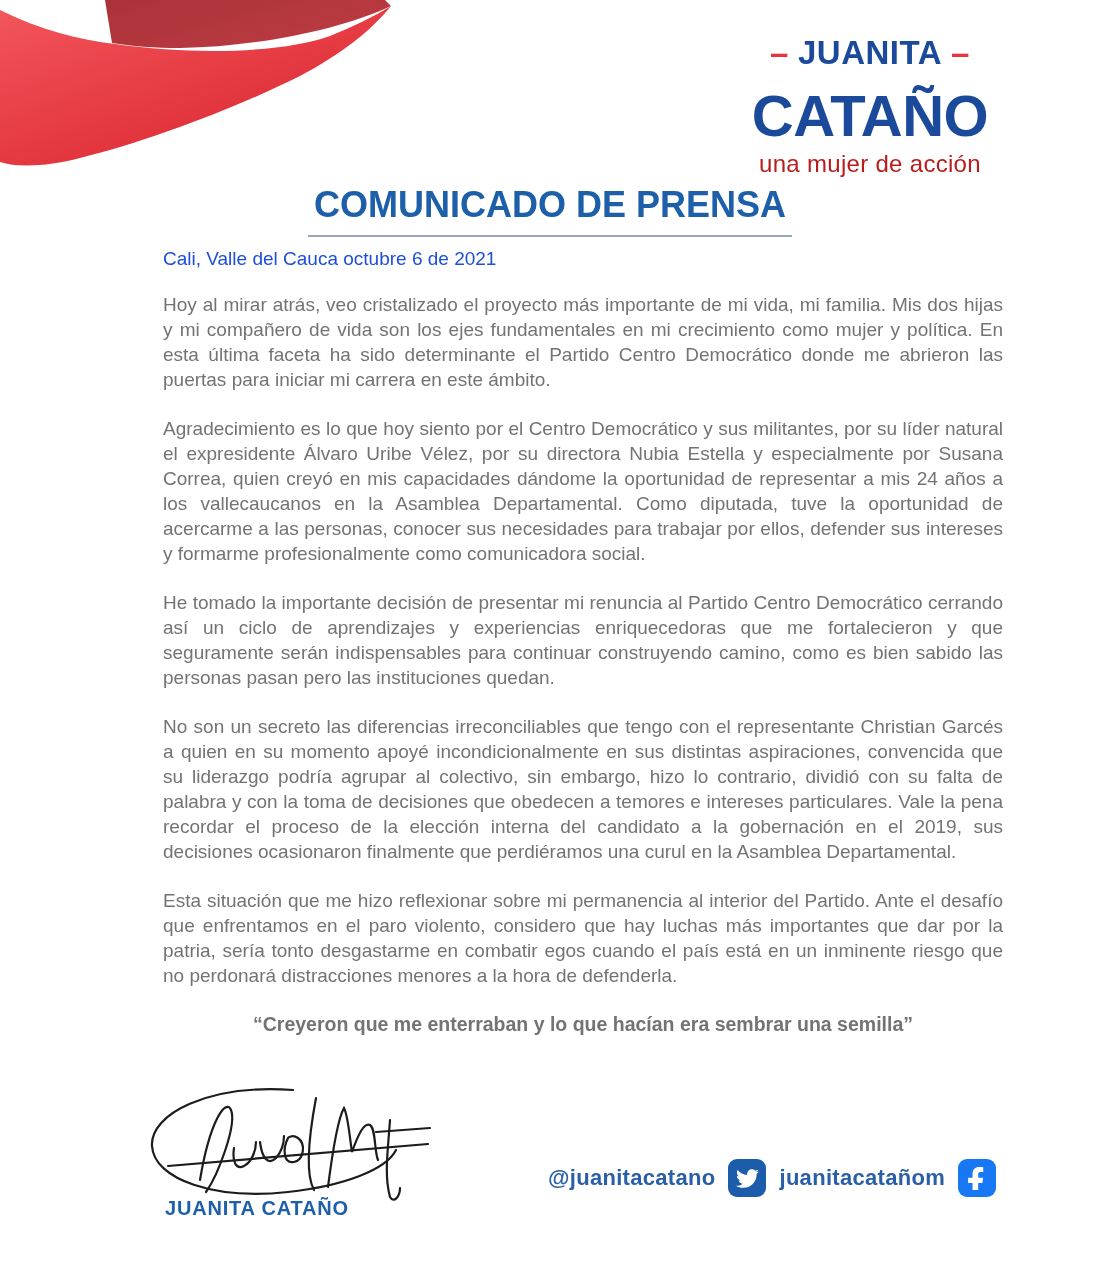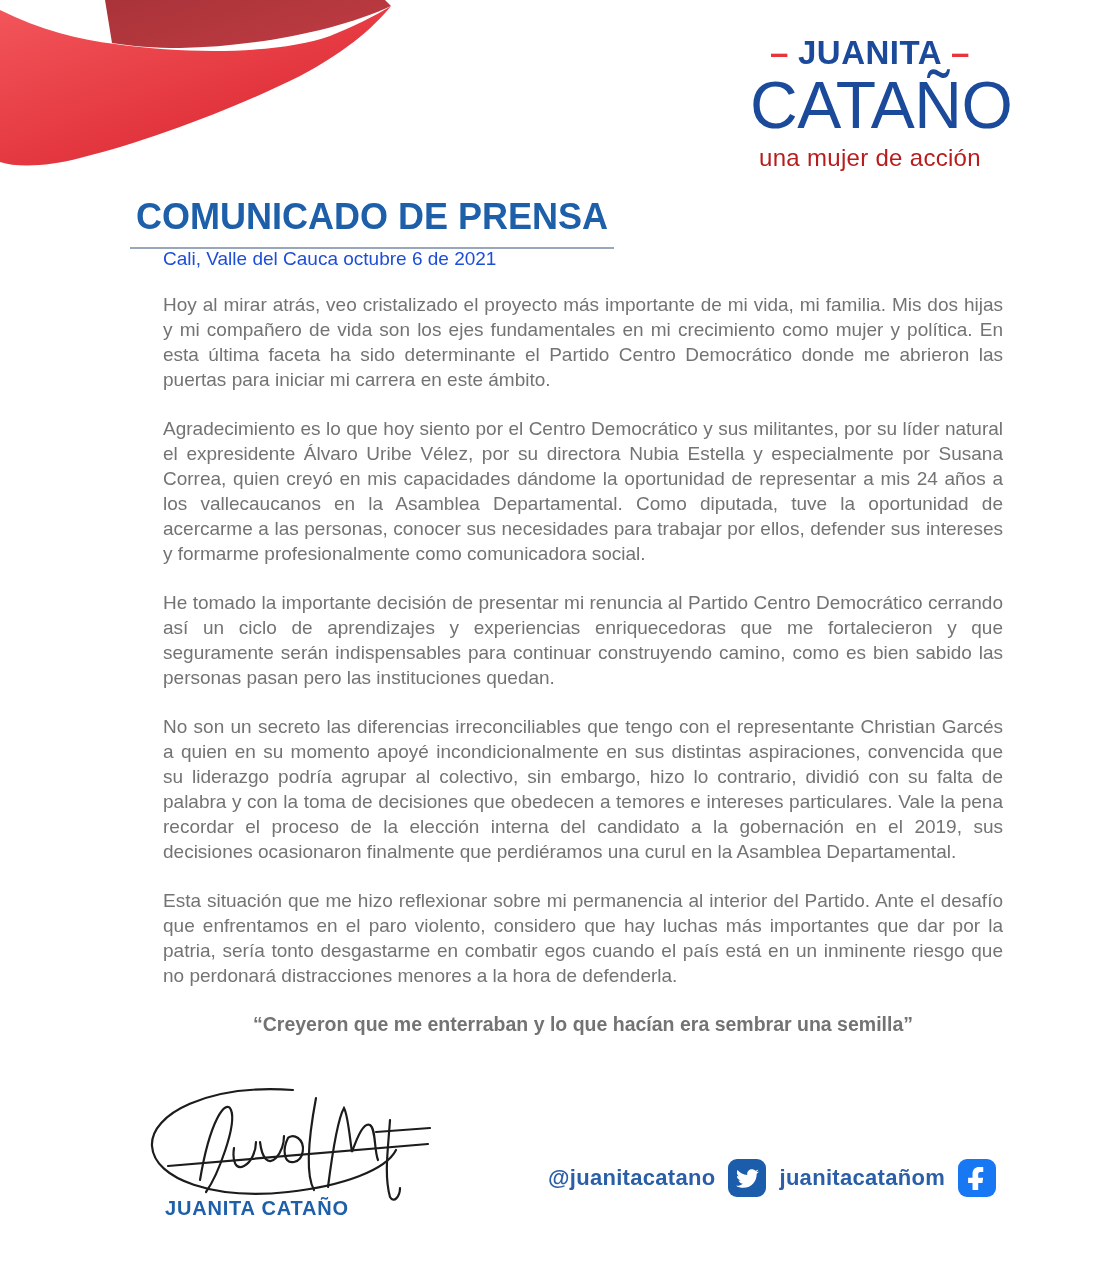--- a/index.html
+++ b/index.html
@@ -19,29 +19,29 @@
   .logo {
     position:absolute; top:36px; left:750px; width:240px;
     text-align:center; color:#1b4a9b;
   }
   .logo-line1 {
     display:flex; align-items:center; justify-content:center; gap:9px;
     font-size:33px; font-weight:bold; letter-spacing:0.5px; line-height:1;
   }
   .logo-dash { color:#e8343c; font-weight:bold; }
   .logo-line2 {
-    font-size:66px; font-weight:normal; line-height:1.02; margin-top:3px;
+    font-size:58px; font-weight:bold; line-height:1.02; margin-top:17px;
     letter-spacing:-0.5px;
   }
   .logo-tagline {
     font-size:24px; color:#b91c1c; margin-top:5px; letter-spacing:0.3px;
   }
 
   
-  .title-wrap { position:absolute; top:196px; left:130px; width:840px; text-align:left; }
+  .title-wrap { position:absolute; top:184px; left:130px; width:840px; text-align:center; }
   .title {
     display:inline-block;
     font-size:36px; font-weight:bold; color:#1d5fa9; letter-spacing:0px;
     padding:0 6px 9px 6px;
     border-bottom:2px solid #98a8ba;
   }
 
   
   .dateline {
     position:absolute; top:248px; left:163px;

